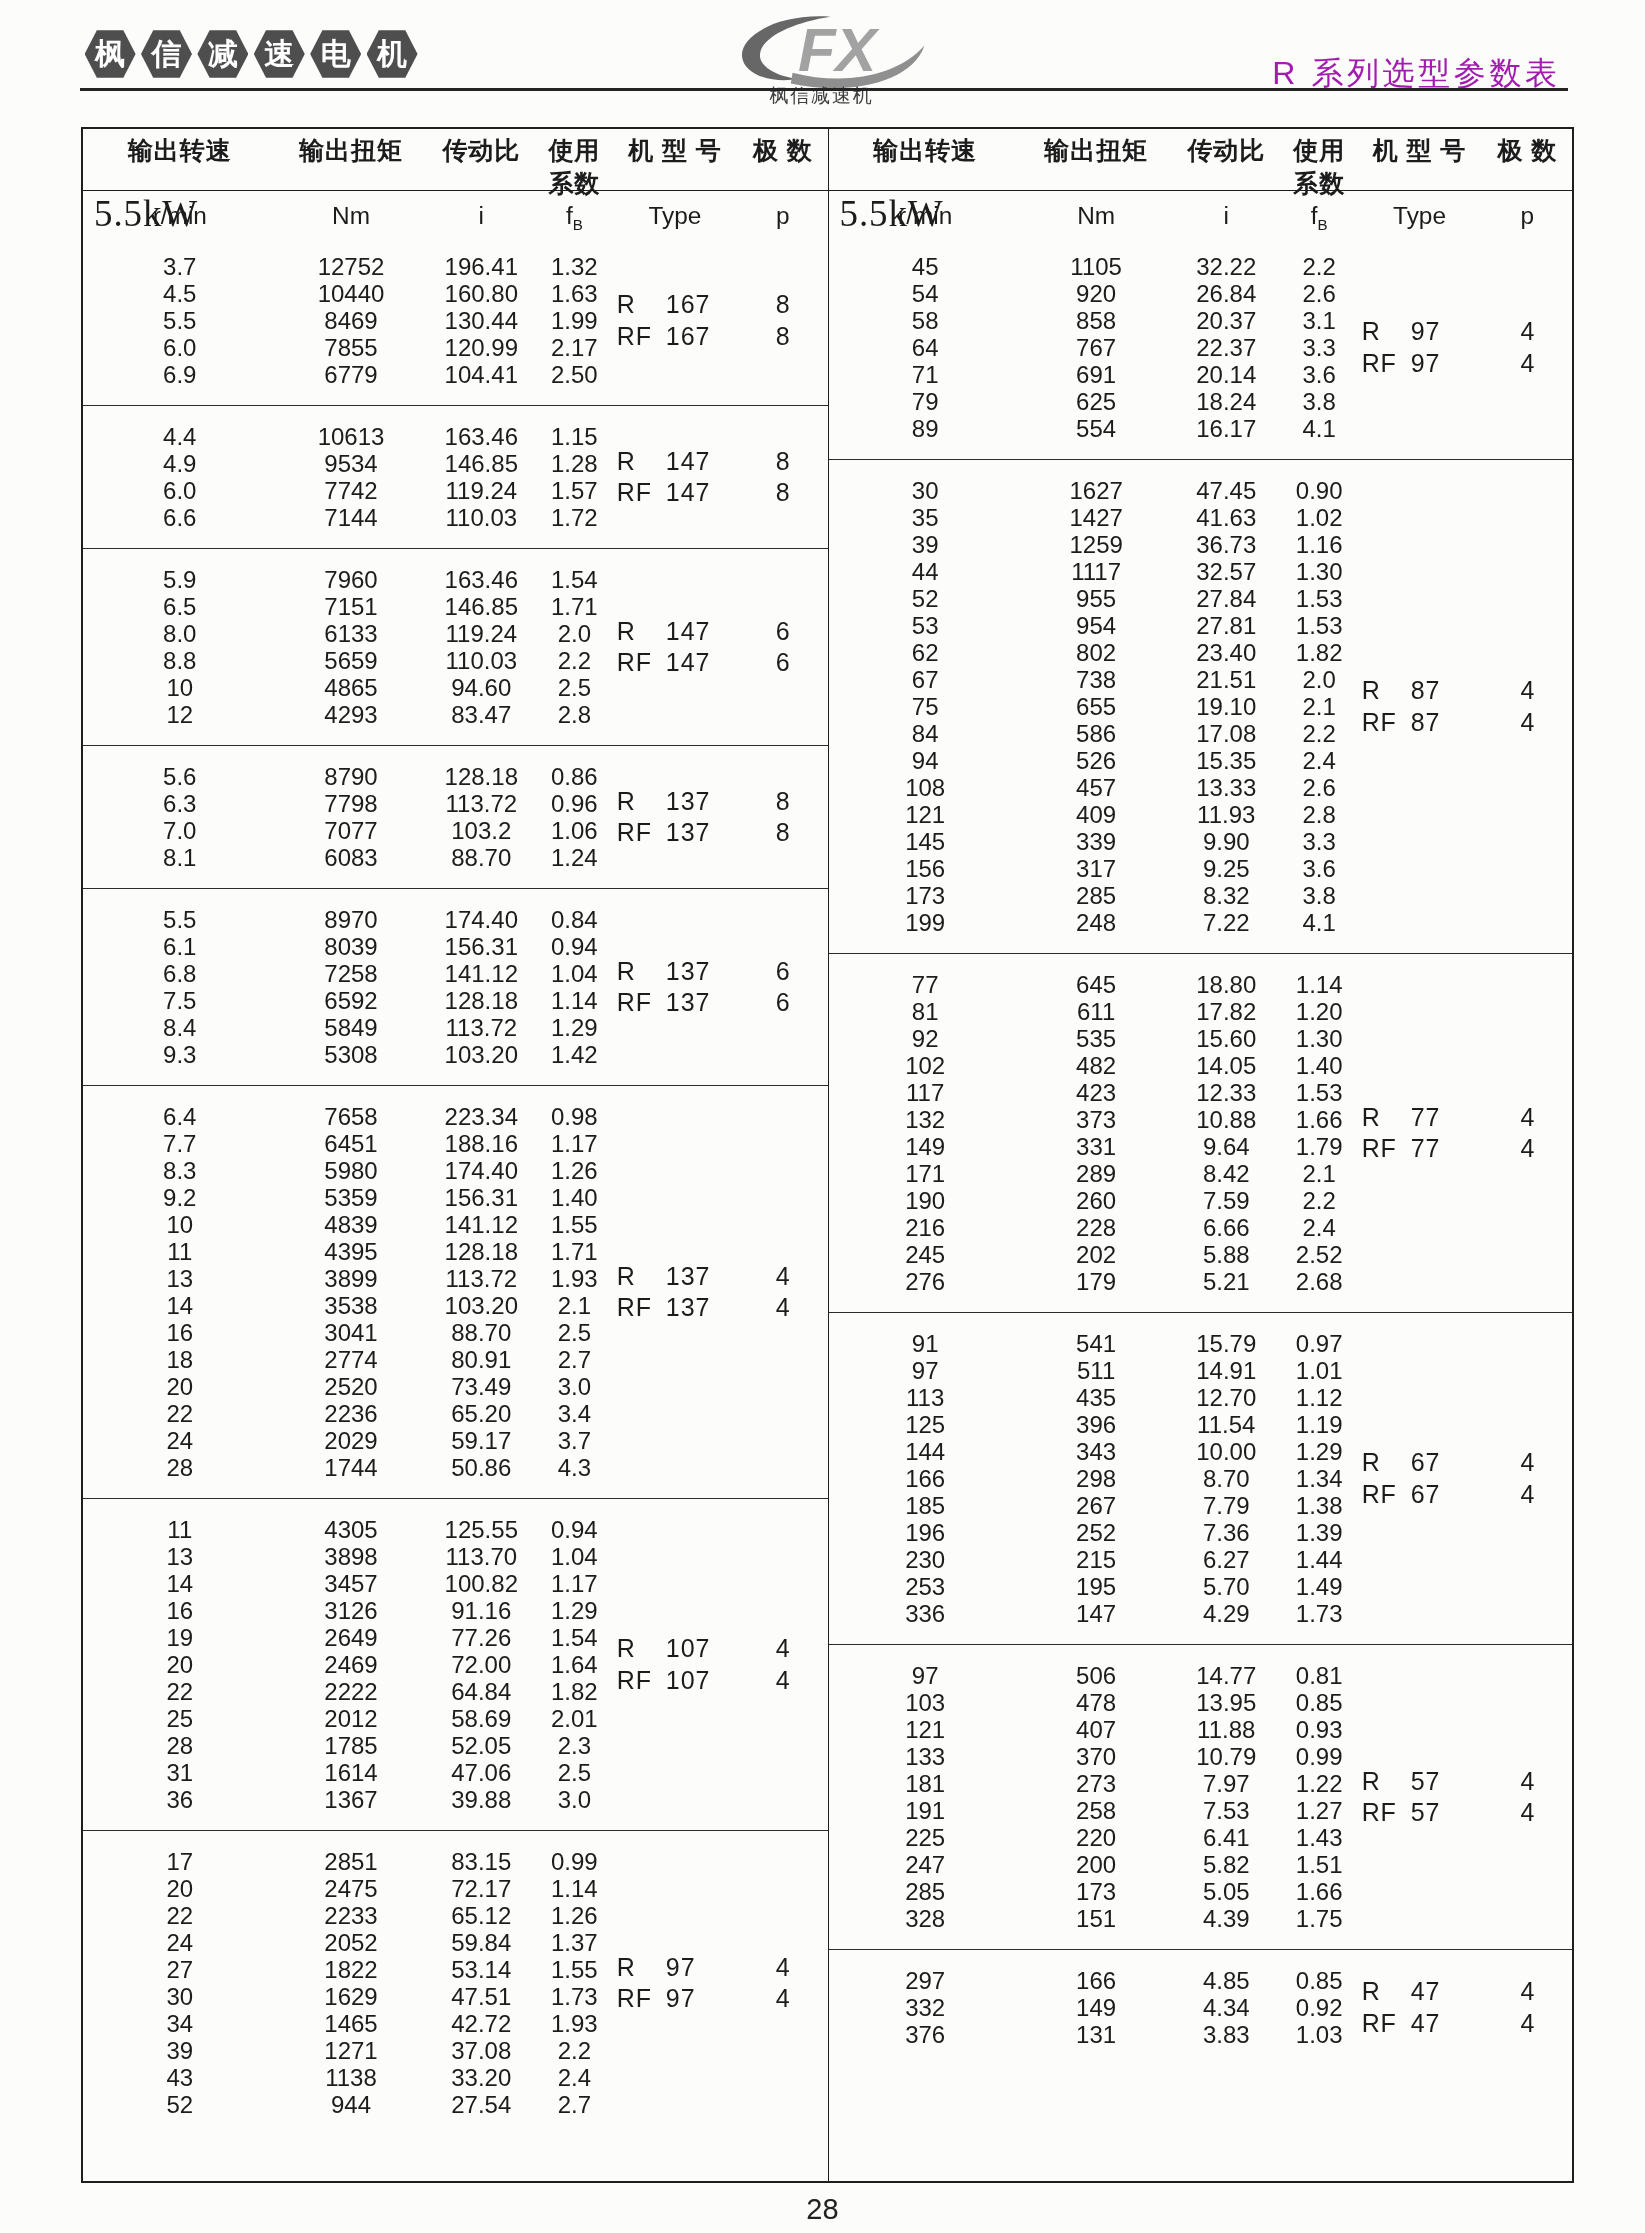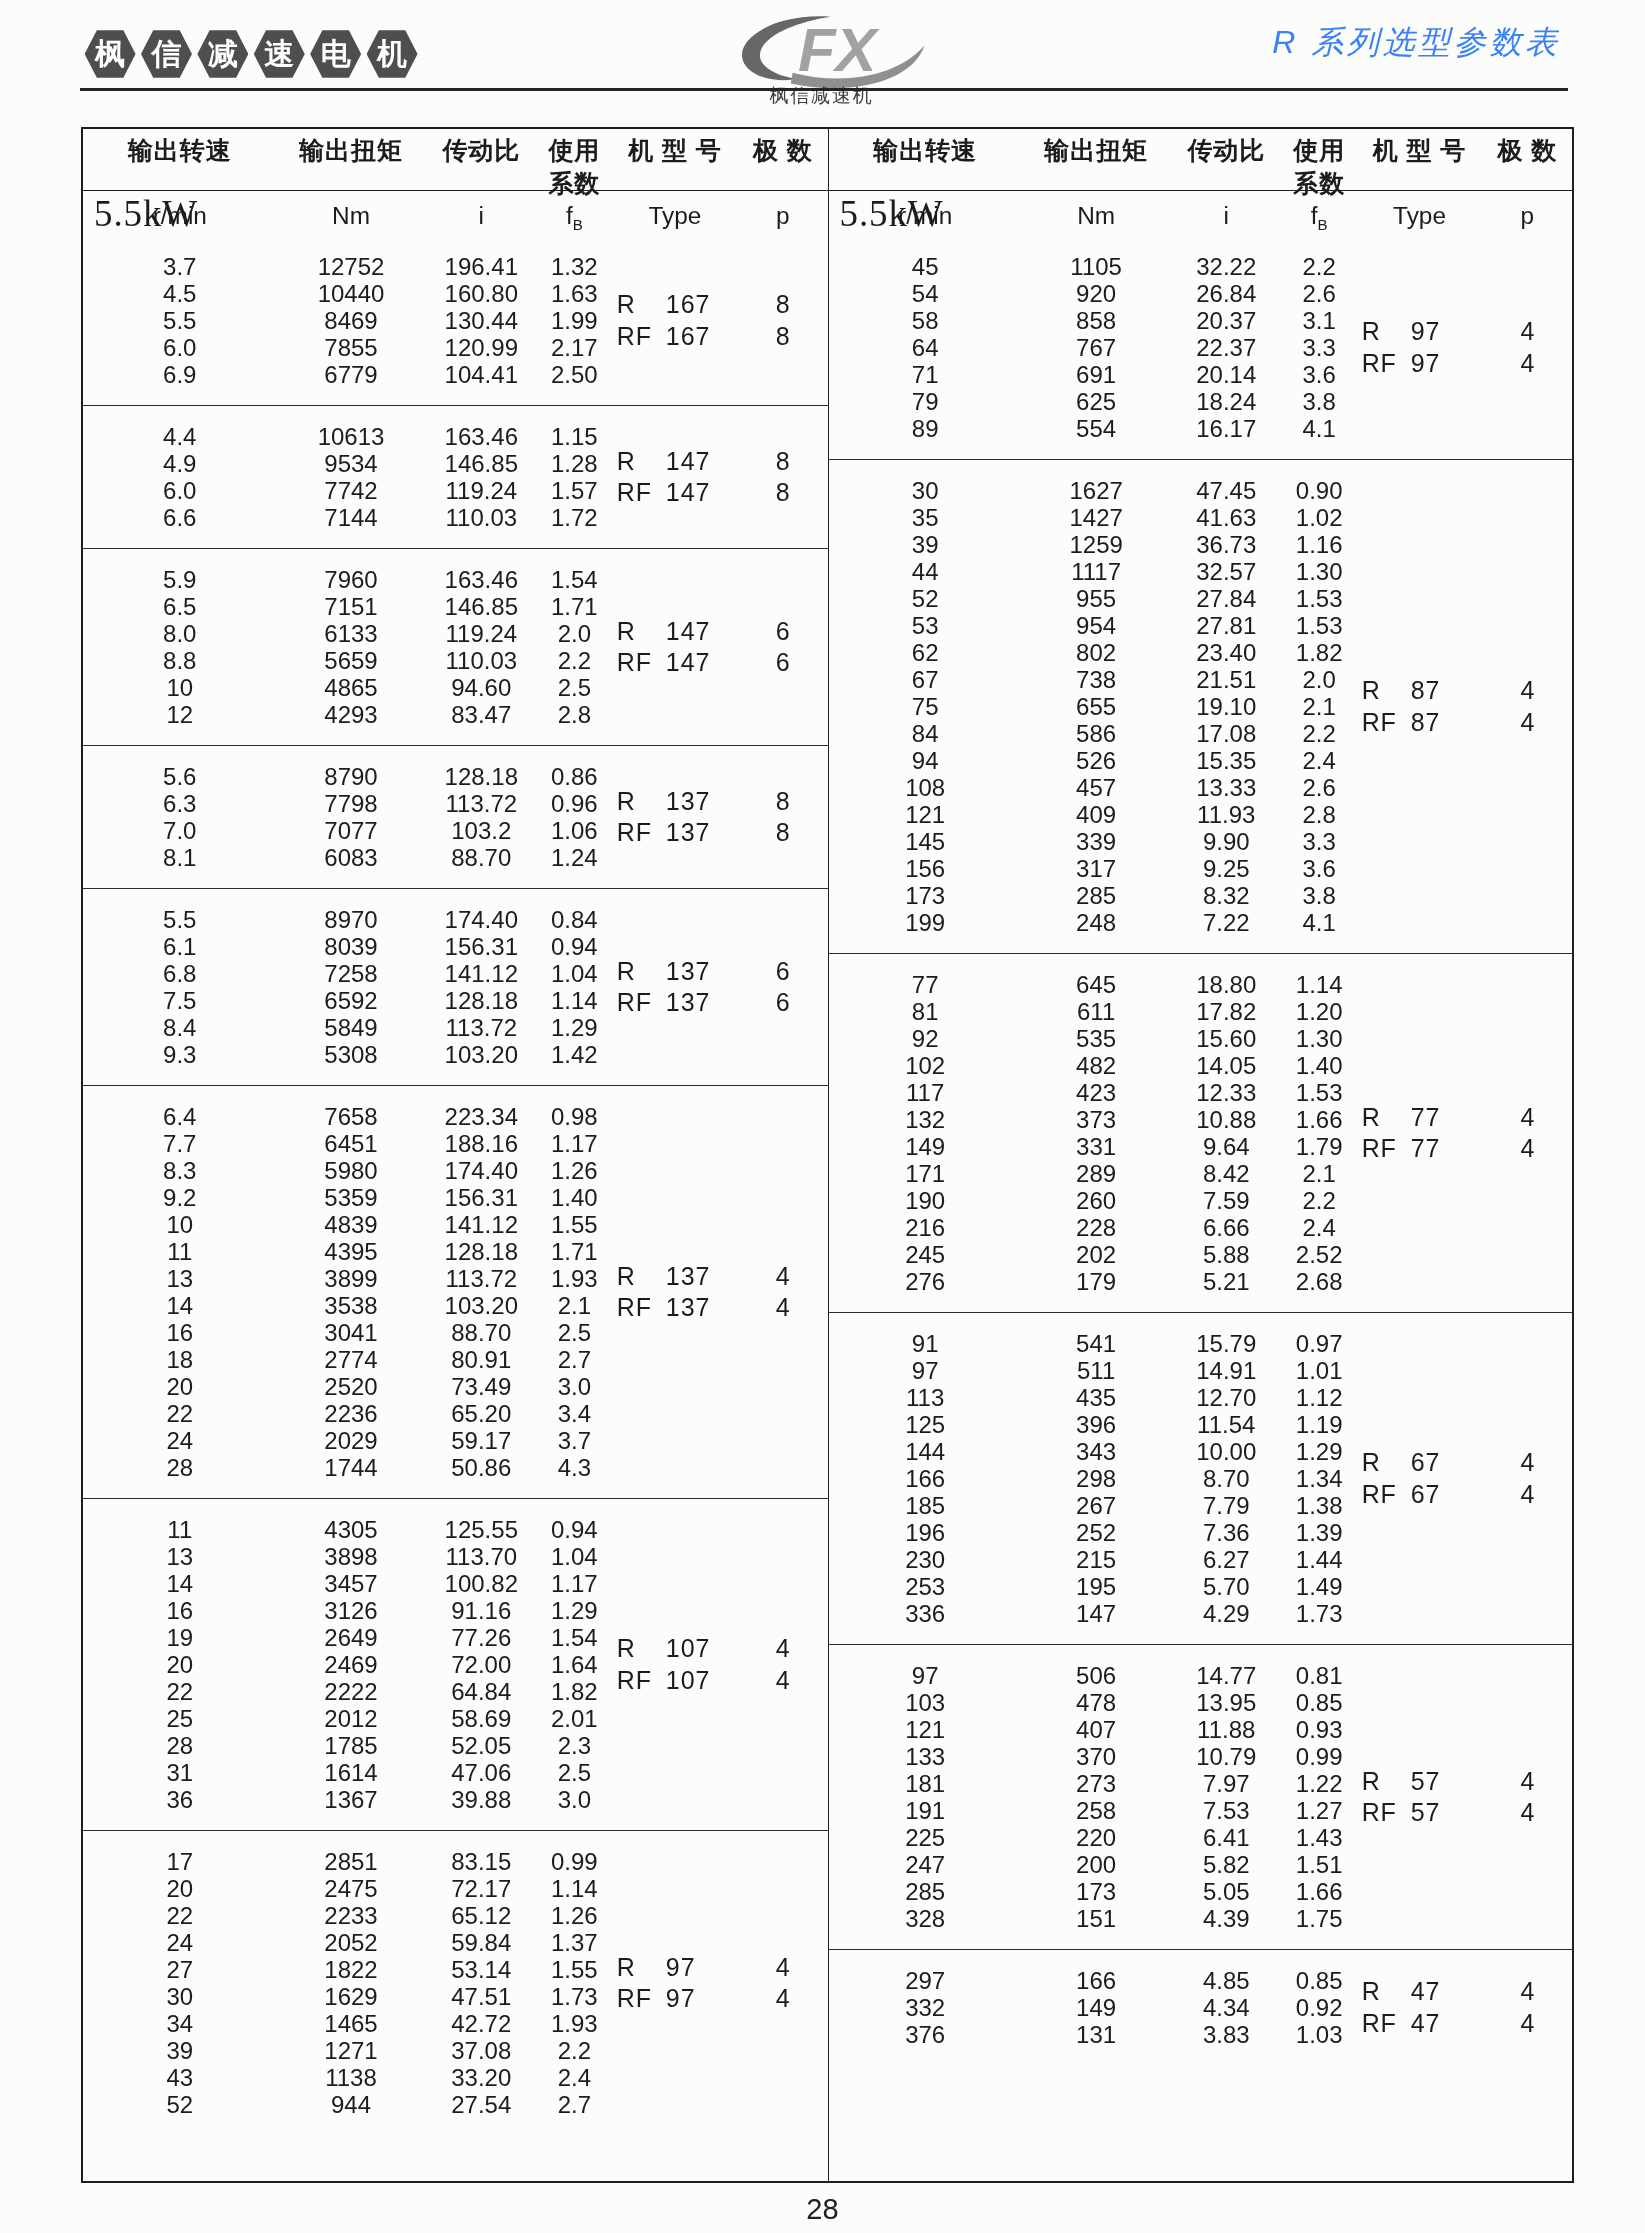--- a/index.html
+++ b/index.html
@@ -8,22 +8,22 @@
 
   
   .hdr{position:absolute;left:81px;top:18px;width:1485px;height:67px;}
   .badges{position:absolute;left:3.6px;top:9px;display:flex;gap:5.4px;}
   .hex{width:51px;height:54px;background:#4e4e4e;color:#fff;
        display:flex;align-items:center;justify-content:center;
        font-size:30px;font-weight:bold;
        clip-path:polygon(0% 50%,24% 6%,76% 6%,100% 50%,76% 94%,24% 94%);}
   .logo{position:absolute;left:605px;top:-5.4px;width:271px;text-align:center;}
   .logo-sub{margin-top:-9px;font-size:19px;letter-spacing:1.8px;color:#3f3f3f;}
-  .page-title{position:absolute;right:5.4px;top:3px;font-size:32px;color:#3b82f6;
-              letter-spacing:3.6px;white-space:nowrap;font-style:italic;}
+  .page-title{position:absolute;right:5.4px;top:34px;font-size:32px;color:#a21caf;
+              letter-spacing:3.6px;white-space:nowrap;}
   .rule{position:absolute;left:80px;top:88px;width:1488px;height:2.7px;background:#242424;}
 
   
   .frame{position:absolute;left:81px;top:127px;width:1493px;height:2056px;
          border:2.7px solid #1e1e1e;display:flex;box-sizing:border-box;}
   .half{width:50%;position:relative;box-sizing:border-box;}
   .half.right{border-left:1.8px solid #1e1e1e;}
 
   .cols{display:grid;grid-template-columns:26% 20% 15% 10% 17% 12%;}
   .cols span{text-align:center;}

